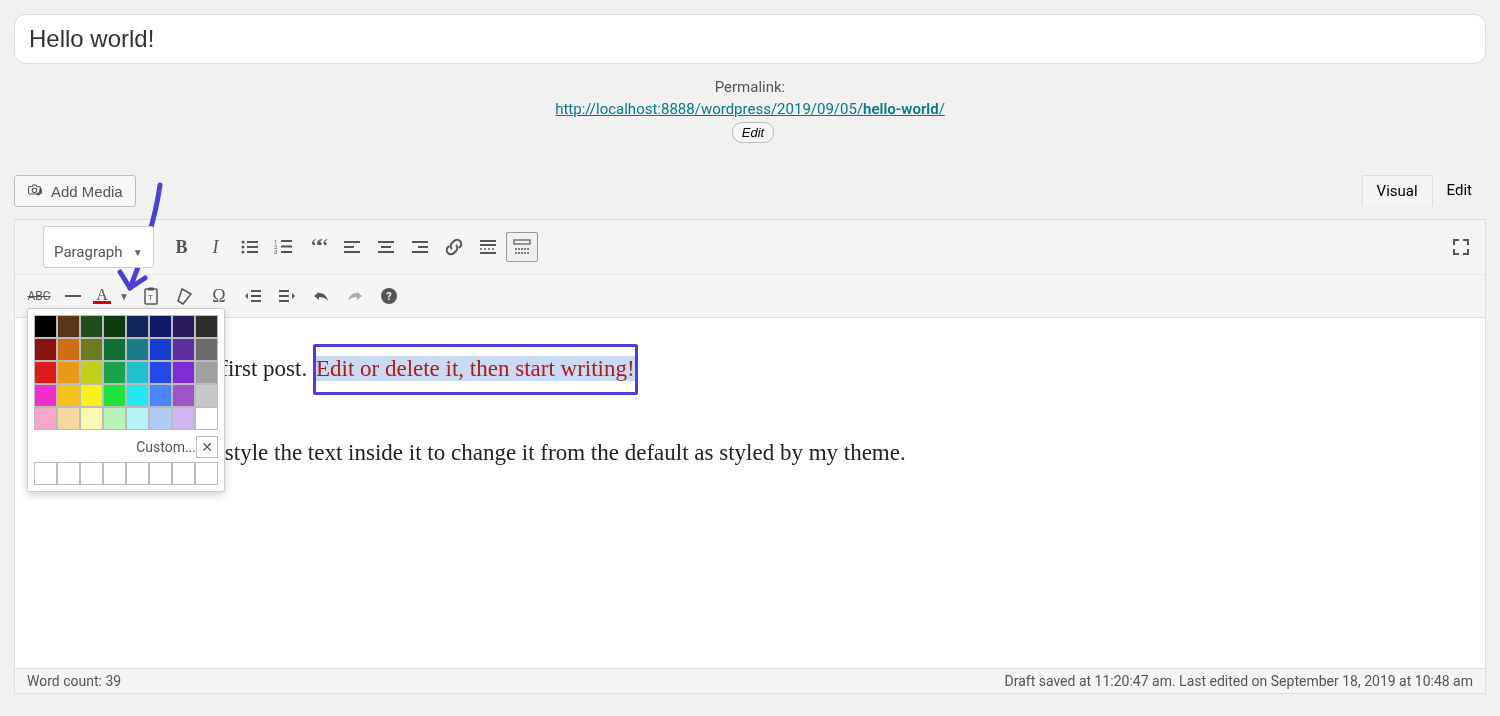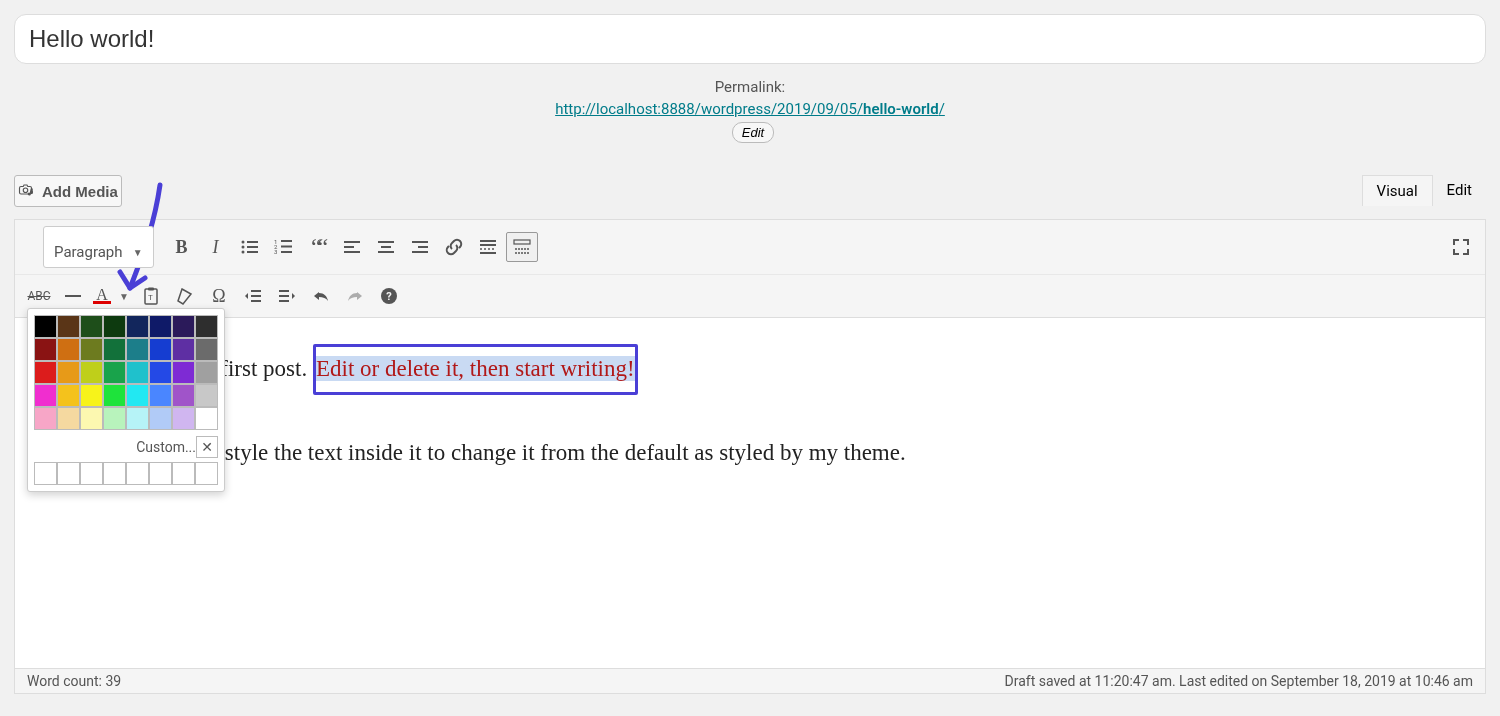--- a/index.html
+++ b/index.html
@@ -47,28 +47,27 @@
   .media-row {
     display: flex;
     justify-content: space-between;
     align-items: flex-start;
     margin-top: 32px;
   }
   .add-media-btn {
     border: 1px solid #bbb;
     background: #f7f7f7;
     font-size: 15px;
-    padding: 6px 3px;
+    padding: 6px 12px;
     border-radius: 3px;
     cursor: pointer;
     display: flex;
     align-items: center;
     gap: 6px;
     color: #555;
-    font-weight: bold;
   }
   .add-media-btn .cam-icon svg { width: 18px; height: 18px; display: block; }
   .editor-tabs { display: flex; gap: 0; }
   .editor-tabs .tab {
     padding: 6px 14px;
     font-size: 15px;
     color: #000000;
     background: #f1f1f1;
     cursor: pointer;
   }
@@ -463,18 +462,18 @@
       <span> block. I'm going to style the text inside it to change it from the default as styled by my theme.</span>
     </p>
   </div>
 
 
   <div class="status-bar">
     <span>
       <span>Word count:</span>
       <span>39</span>
     </span>
-    <span>Draft saved at 11:20:47 am. Last edited on September 18, 2019 at 10:46 am</span>
+    <span>Draft saved at 11:20:47 am. Last edited on September 18, 2019 at 10:48 am</span>
   </div>
 </div>
 
 
 
 
 </body></html>

